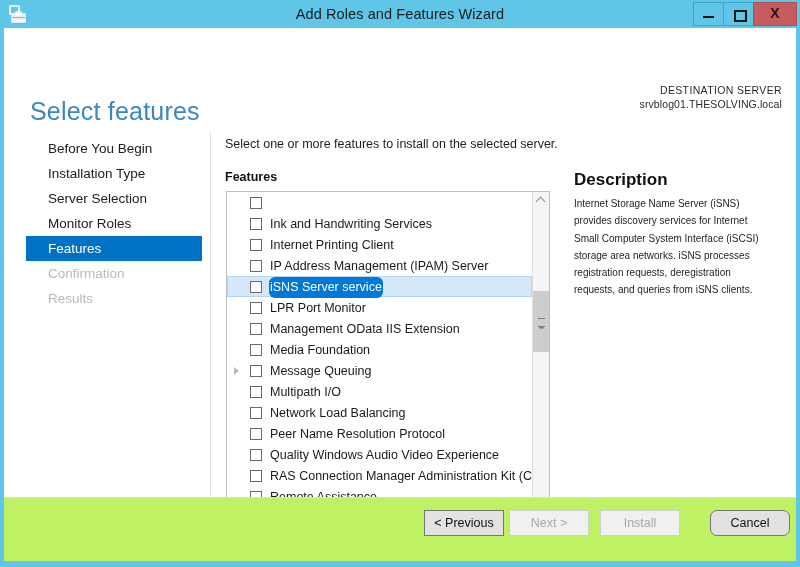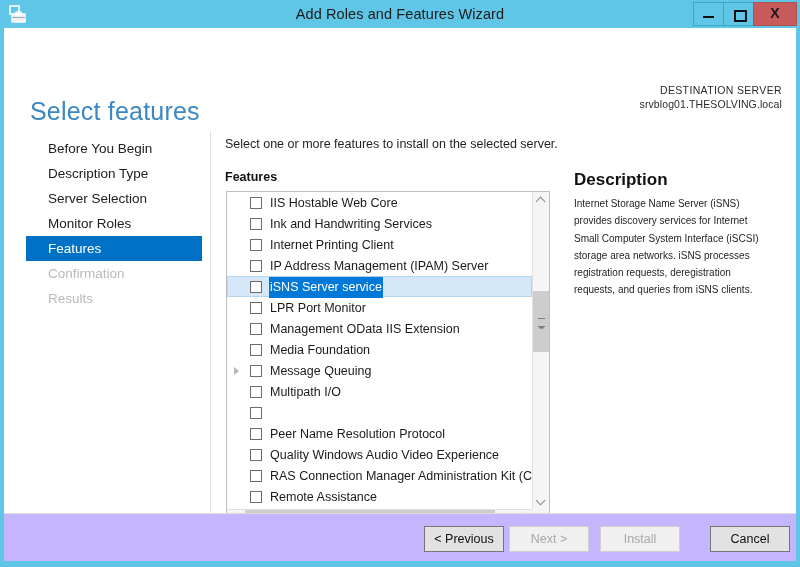--- a/index.html
+++ b/index.html
@@ -236,20 +236,21 @@
   }
   .row-label {
     position: absolute;
     left: 41px; top: 0;
     line-height: 21px;
     padding: 0 1px;
   }
   .list-row.selected .row-label {
     background: #0078d7;
     color: #ffffff;
+    border-radius: 6px;
   }
 
   
   .vscroll {
     position: absolute;
     right: 0; top: 0;
     width: 17px;
     height: 318px;
     background: #f5f5f5;
     border-left: 1px solid #e0e0e0;
@@ -344,22 +345,22 @@
     right: 0; bottom: 0;
     width: 17px; height: 17px;
     background: #f5f5f5;
   }
 
   
   .footer {
     position: absolute;
     left: 0; bottom: 0;
     width: 792px;
-    height: 48px;
-    background: #c4b5fd;
+    height: 64px;
+    background: #bef264;
     border-top: 1px solid #dcdcdc;
     box-sizing: border-box;
   }
   .btn {
     position: absolute;
     top: 12px;
     width: 80px;
     height: 26px;
     line-height: 24px;
     text-align: center;
@@ -371,21 +372,21 @@
     cursor: default;
   }
   .btn.disabled {
     background: #f0f0f0;
     border-color: #cfcfcf;
     color: #a8a8a8;
   }
   .btn-prev { left: 420px; }
   .btn-next { left: 505px; }
   .btn-install { left: 596px; }
-  .btn-cancel { left: 706px; }
+  .btn-cancel { left: 706px; border-radius: 7px; }
 </style>
 </head>
 <body>
 
 <div id="app">
 
   <div class="titlebar">
     <div class="title-icon">
       <svg width="20" height="20" viewBox="0 0 20 20">
         <rect x="2" y="1" width="9" height="8" fill="none" stroke="#ffffff" stroke-width="1.6"></rect>
@@ -412,37 +413,36 @@
 
     <h1 class="page-title">Select features</h1>
 
     <div class="dest-wrap">
       <span class="dest-label">DESTINATION SERVER</span>
       <span class="dest-server">srvblog01.THESOLVING.local</span>
     </div>
 
     <div class="nav">
         <div class="nav-item">Before You Begin</div>
-        <div class="nav-item">Description Type</div>
+        <div class="nav-item">Installation Type</div>
         <div class="nav-item">Server Selection</div>
         <div class="nav-item">Monitor Roles</div>
         <div class="nav-item active">Features</div>
         <div class="nav-item disabled">Confirmation</div>
         <div class="nav-item disabled">Results</div>
       </div>
     <div class="nav-divider"></div>
 
     <div class="intro-text">Select one or more features to install on the selected server.</div>
     <div class="features-label">Features</div>
 
     <div class="listbox">
       <div class="list-viewport">
           <div class="list-row">
             <span class="chk"></span>
-            <span class="row-label">IIS Hostable Web Core</span>
           </div>
           <div class="list-row">
             <span class="chk"></span>
             <span class="row-label">Ink and Handwriting Services</span>
           </div>
           <div class="list-row">
             <span class="chk"></span>
             <span class="row-label">Internet Printing Client</span>
           </div>
           <div class="list-row">
@@ -469,20 +469,21 @@
             <span class="expander"></span>
             <span class="chk"></span>
             <span class="row-label">Message Queuing</span>
           </div>
           <div class="list-row">
             <span class="chk"></span>
             <span class="row-label">Multipath I/O</span>
           </div>
           <div class="list-row">
             <span class="chk"></span>
+            <span class="row-label">Network Load Balancing</span>
           </div>
           <div class="list-row">
             <span class="chk"></span>
             <span class="row-label">Peer Name Resolution Protocol</span>
           </div>
           <div class="list-row">
             <span class="chk"></span>
             <span class="row-label">Quality Windows Audio Video Experience</span>
           </div>
           <div class="list-row">

